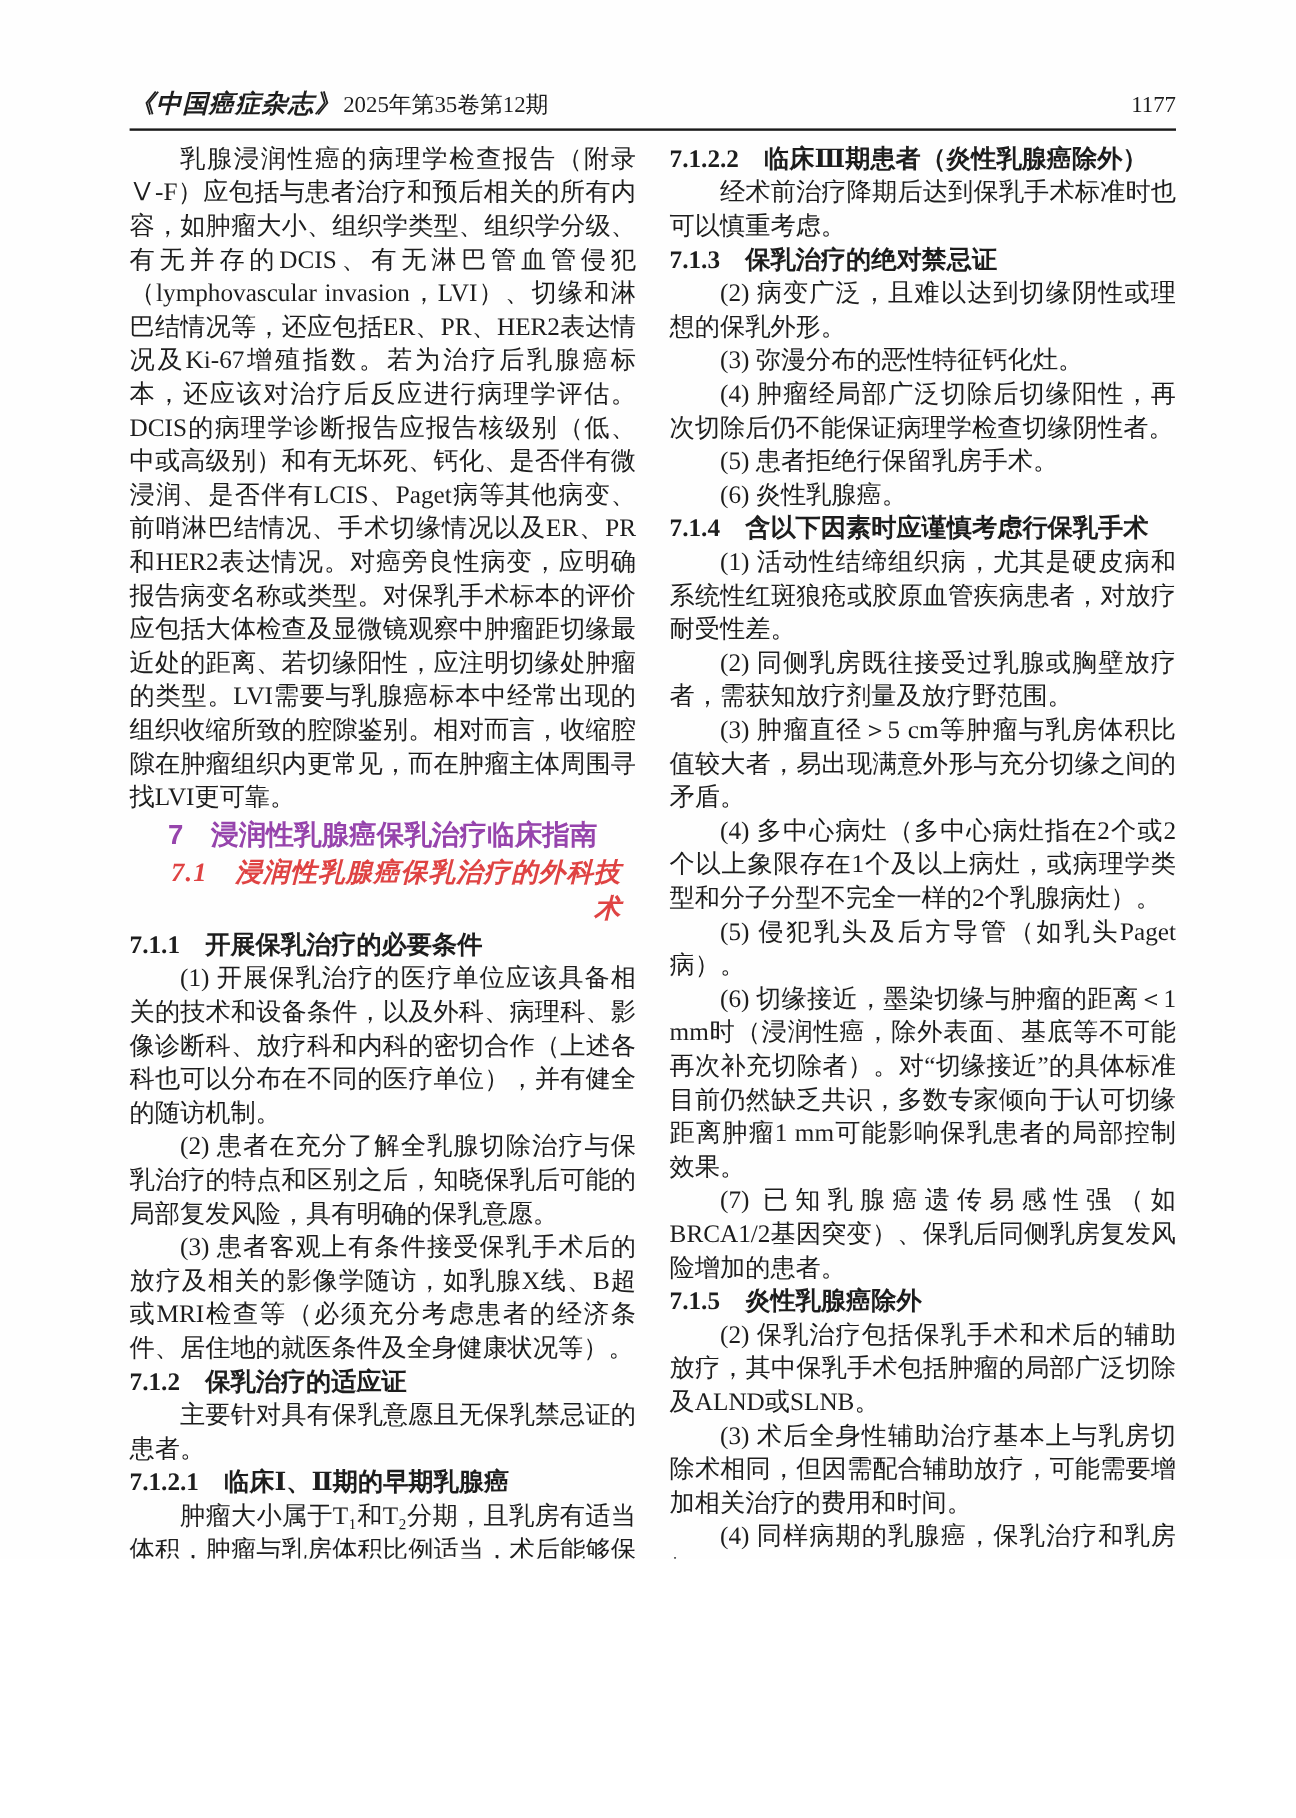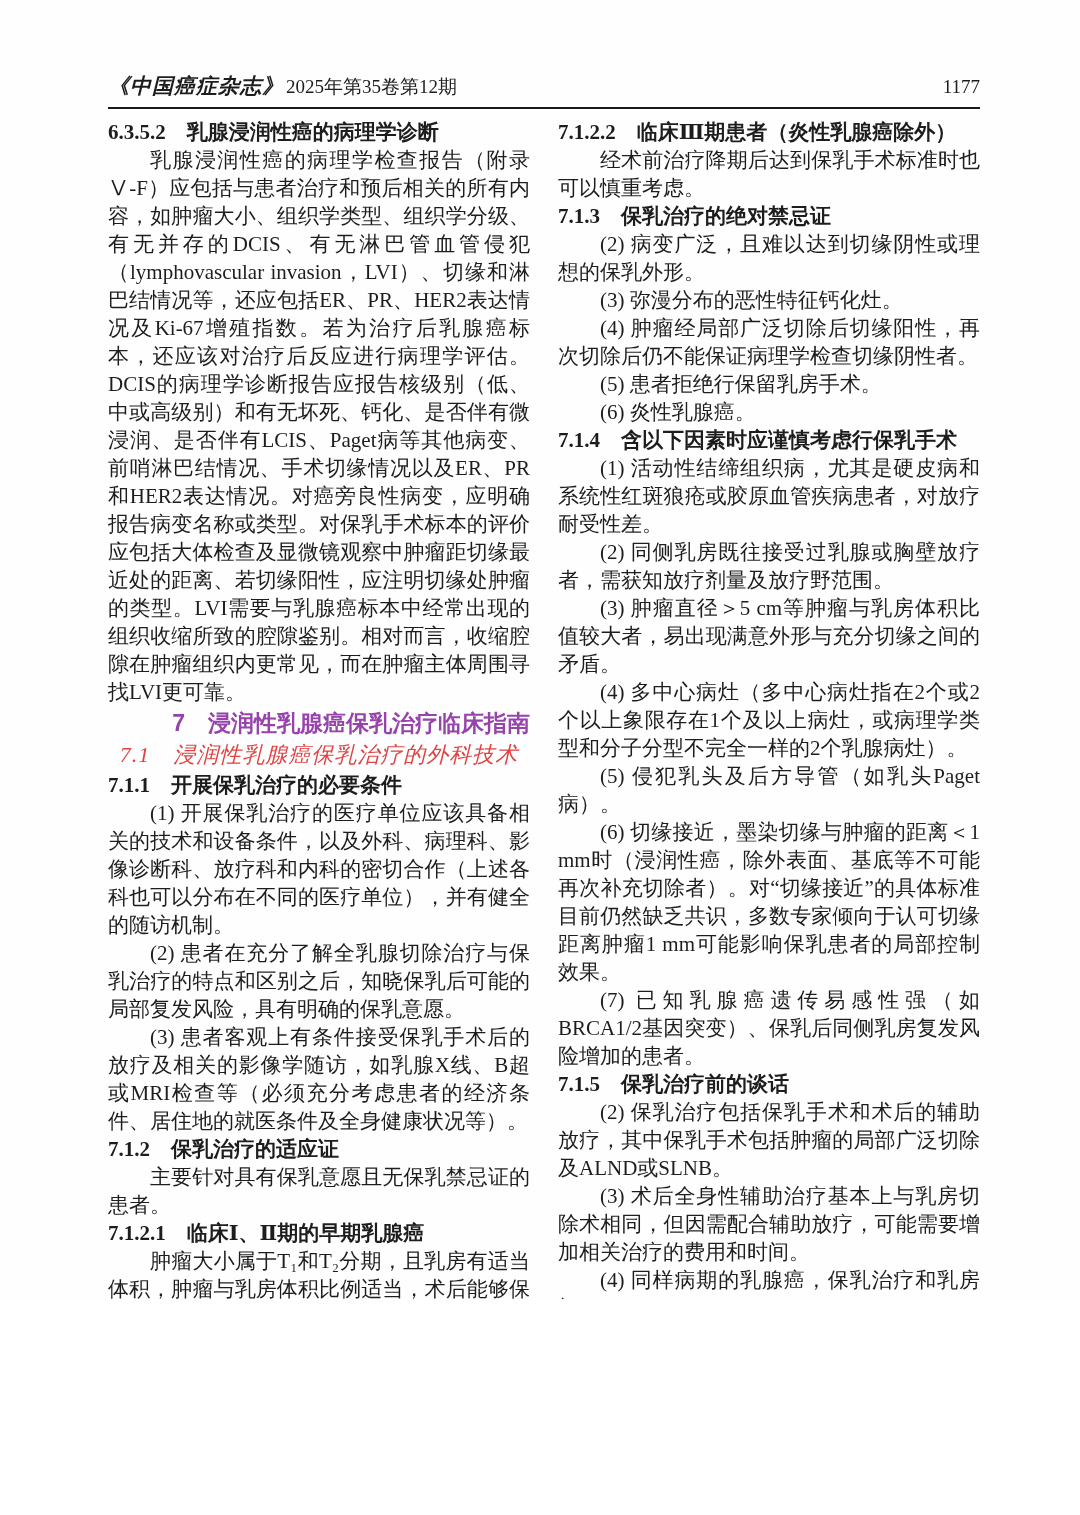--- a/index.html
+++ b/index.html
@@ -68,48 +68,47 @@
     text-indent: 0;
   }
   .sec1 {
     font-family: "Liberation Sans", "DejaVu Sans", sans-serif;
     font-weight: bold;
     font-size: 23px;
     line-height: 30px;
     margin: 2px 0 !important;
     color: var(--accent-purple, #9644AC);
     text-indent: 0;
-    text-align: right;
+    text-align: center;
   }
   .sec2 {
-    font-weight: normal;
+    font-weight: bold;
     font-style: italic;
     font-size: 22px;
     line-height: 30px;
-    margin: 1px 0 !important;
+    margin: 1px 12px !important;
     color: var(--accent-red, #DF4343);
     text-indent: 0;
-    text-align: center;
+    text-align: right;
     letter-spacing: 1px;
   }
 </style>
 </head>
 <body>
 
 <div class="page" style="--page-bg: #fefefe; --text-color: #1d1d1d; --rule-color: #1a1a1a; --accent-purple: #9644AC; --accent-red: #DF4343;">
   <div class="header">
     <div class="header-left">
       <span class="brand">《中国癌症杂志》</span>
       <span class="issue">2025年第35卷第12期</span>
     </div>
     <span class="pagenum">1177</span>
   </div>
   <div class="columns">
     <div class="col">
-        <div class="sec3">6.3.5.2　乳腺浸润性癌的病理学诊断</div>
         <div class="para">乳腺浸润性癌的病理学检查报告（附录Ⅴ-F）应包括与患者治疗和预后相关的所有内容，如肿瘤大小、组织学类型、组织学分级、有无并存的DCIS、有无淋巴管血管侵犯（lymphovascular invasion，LVI）、切缘和淋巴结情况等，还应包括ER、PR、HER2表达情况及Ki-67增殖指数。若为治疗后乳腺癌标本，还应该对治疗后反应进行病理学评估。DCIS的病理学诊断报告应报告核级别（低、中或高级别）和有无坏死、钙化、是否伴有微浸润、是否伴有LCIS、Paget病等其他病变、前哨淋巴结情况、手术切缘情况以及ER、PR和HER2表达情况。对癌旁良性病变，应明确报告病变名称或类型。对保乳手术标本的评价应包括大体检查及显微镜观察中肿瘤距切缘最近处的距离、若切缘阳性，应注明切缘处肿瘤的类型。LVI需要与乳腺癌标本中经常出现的组织收缩所致的腔隙鉴别。相对而言，收缩腔隙在肿瘤组织内更常见，而在肿瘤主体周围寻找LVI更可靠。</div>
         <div class="sec1">7　浸润性乳腺癌保乳治疗临床指南</div>
         <div class="sec2">7.1　浸润性乳腺癌保乳治疗的外科技术</div>
         <div class="sec3">7.1.1　开展保乳治疗的必要条件</div>
         <div class="para">(1) 开展保乳治疗的医疗单位应该具备相关的技术和设备条件，以及外科、病理科、影像诊断科、放疗科和内科的密切合作（上述各科也可以分布在不同的医疗单位），并有健全的随访机制。</div>
         <div class="para">(2) 患者在充分了解全乳腺切除治疗与保乳治疗的特点和区别之后，知晓保乳后可能的局部复发风险，具有明确的保乳意愿。</div>
         <div class="para">(3) 患者客观上有条件接受保乳手术后的放疗及相关的影像学随访，如乳腺X线、B超或MRI检查等（必须充分考虑患者的经济条件、居住地的就医条件及全身健康状况等）。</div>
         <div class="sec3">7.1.2　保乳治疗的适应证</div>
         <div class="para">主要针对具有保乳意愿且无保乳禁忌证的患者。</div>
         <div class="sec3">7.1.2.1　临床Ⅰ、Ⅱ期的早期乳腺癌</div>
@@ -125,19 +124,19 @@
         <div class="para">(5) 患者拒绝行保留乳房手术。</div>
         <div class="para">(6) 炎性乳腺癌。</div>
         <div class="sec3">7.1.4　含以下因素时应谨慎考虑行保乳手术</div>
         <div class="para">(1) 活动性结缔组织病，尤其是硬皮病和系统性红斑狼疮或胶原血管疾病患者，对放疗耐受性差。</div>
         <div class="para">(2) 同侧乳房既往接受过乳腺或胸壁放疗者，需获知放疗剂量及放疗野范围。</div>
         <div class="para">(3) 肿瘤直径＞5 cm等肿瘤与乳房体积比值较大者，易出现满意外形与充分切缘之间的矛盾。</div>
         <div class="para">(4) 多中心病灶（多中心病灶指在2个或2个以上象限存在1个及以上病灶，或病理学类型和分子分型不完全一样的2个乳腺病灶）。</div>
         <div class="para">(5) 侵犯乳头及后方导管（如乳头Paget病）。</div>
         <div class="para">(6) 切缘接近，墨染切缘与肿瘤的距离＜1 mm时（浸润性癌，除外表面、基底等不可能再次补充切除者）。对“切缘接近”的具体标准目前仍然缺乏共识，多数专家倾向于认可切缘距离肿瘤1 mm可能影响保乳患者的局部控制效果。</div>
         <div class="para">(7) 已知乳腺癌遗传易感性强（如BRCA1/2基因突变）、保乳后同侧乳房复发风险增加的患者。</div>
-        <div class="sec3">7.1.5　保乳治疗前的谈话</div>
+        <div class="sec3">7.1.5　炎性乳腺癌除外</div>
         <div class="para">(2) 保乳治疗包括保乳手术和术后的辅助放疗，其中保乳手术包括肿瘤的局部广泛切除及ALND或SLNB。</div>
         <div class="para">(3) 术后全身性辅助治疗基本上与乳房切除术相同，但因需配合辅助放疗，可能需要增加相关治疗的费用和时间。</div>
         <div class="para">(4) 同样病期的乳腺癌，保乳治疗和乳房切</div>
       </div>
   </div>
 </div>
 
 </body></html>

